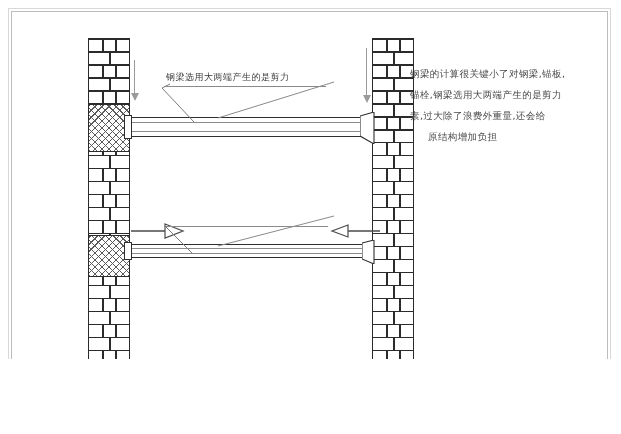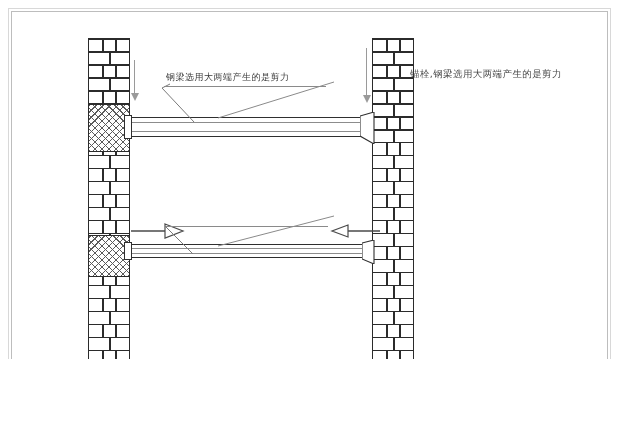--- a/index.html
+++ b/index.html
@@ -288,16 +288,19 @@
   <svg style="position:absolute; left:216px; top:214px;" width="120" height="34" viewBox="0 0 120 34">
     <line x1="118" y1="2" x2="2" y2="32" stroke="#8a8a8a" stroke-width="1"></line>
   </svg>
 
   <div class="anno" style="left:166px; top:71px;">钢梁选用大两端产生的是剪力</div>
   <div class="anno-underline" style="left:164px; top:86px; width:162px;"></div>
 
   <div class="anno-underline" style="left:166px; top:226px; width:162px;"></div>
 
   <div class="note" style="left:410px; top:63px;">
+    <span class="ln">钢梁的计算很关键小了对钢梁,锚板,</span>
     <span class="ln">锚栓,钢梁选用大两端产生的是剪力</span>
+    <span class="ln">素,过大除了浪费外重量,还会给</span>
+    <span class="ln indent">原结构增加负担</span>
   </div>
 
 </div>
 
 </body></html>

